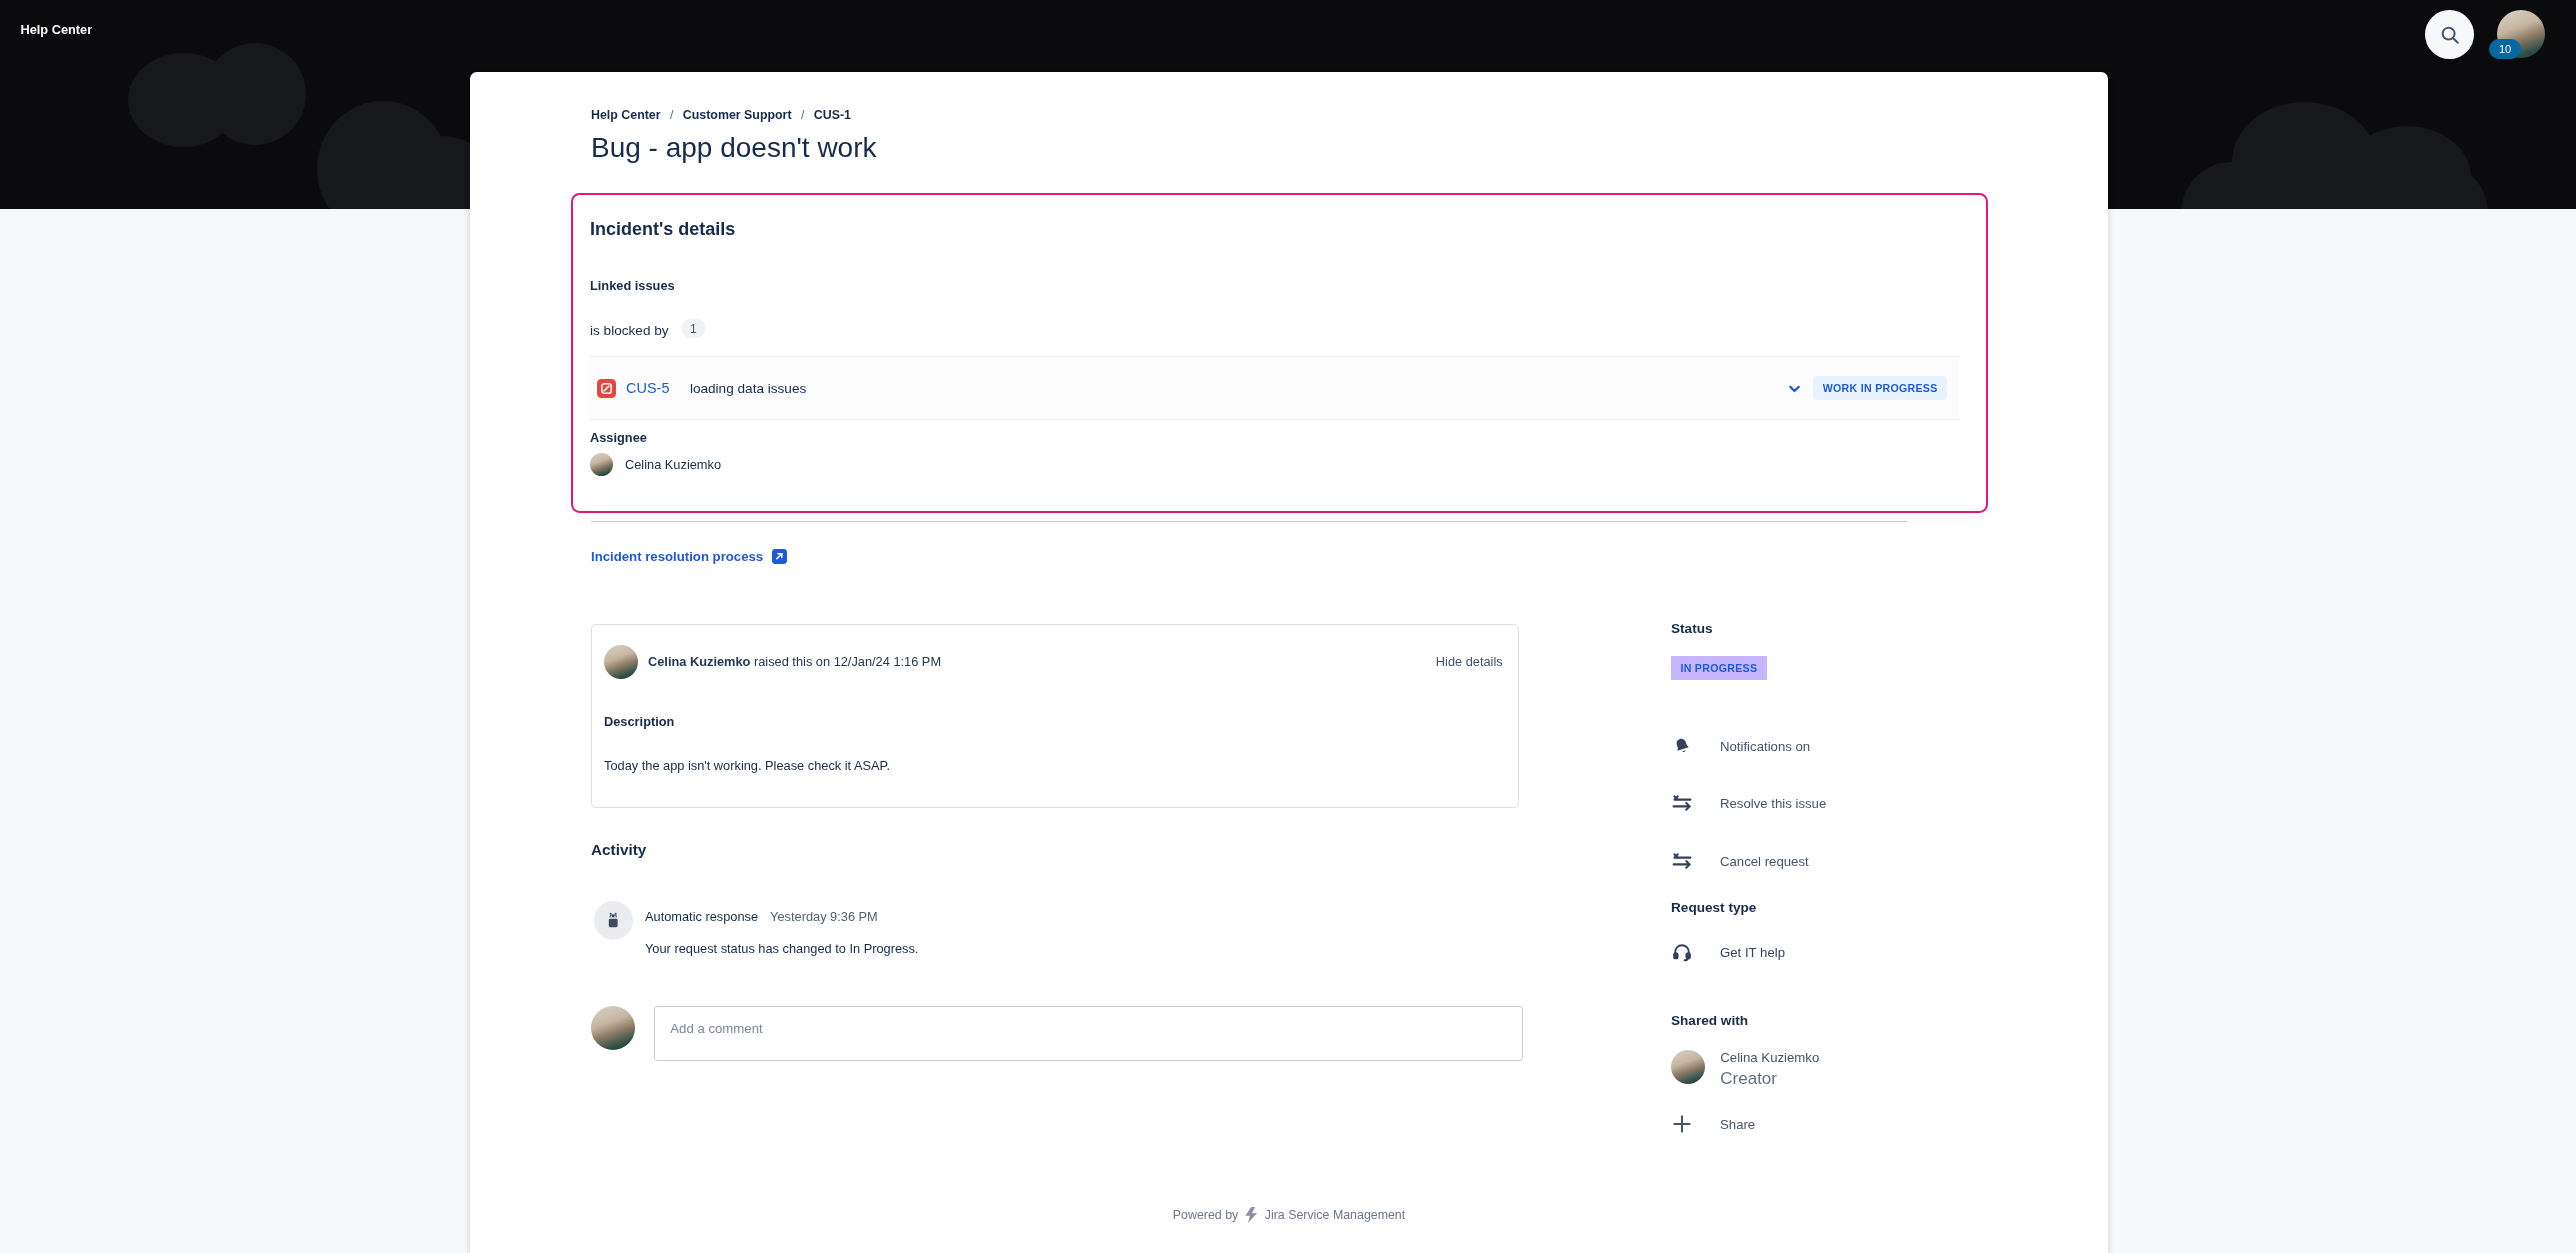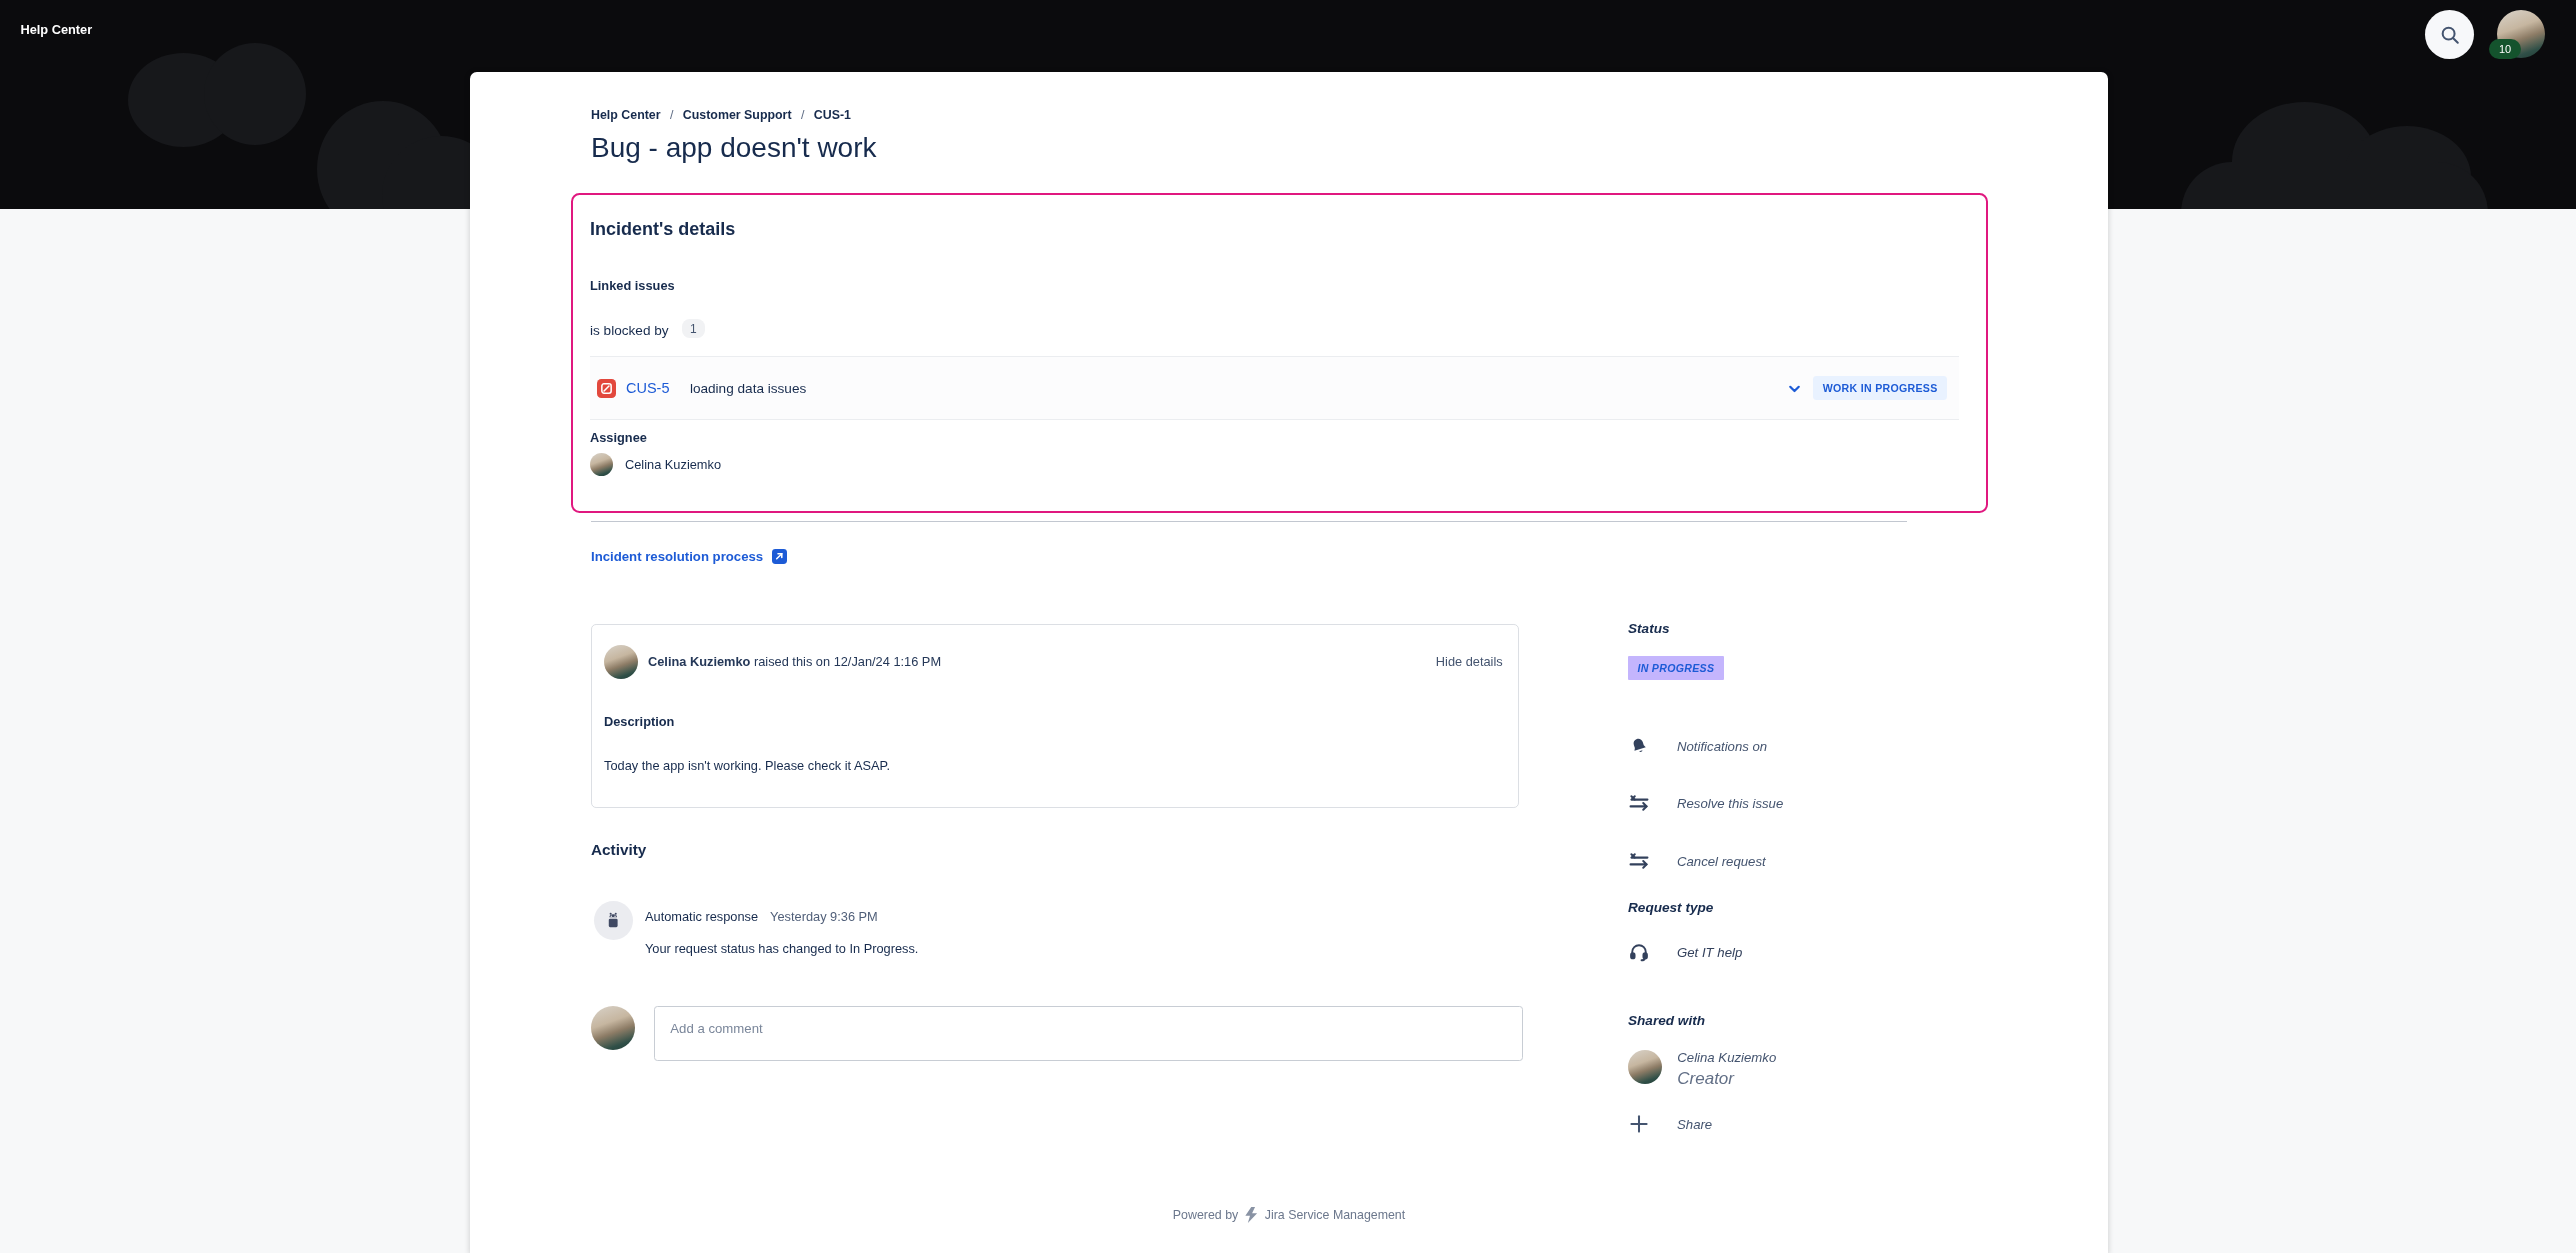--- a/index.html
+++ b/index.html
@@ -8,21 +8,21 @@
 
   
   .hero { position:absolute; left:0; top:0; width:2576px; height:209px; background:#0B0B0D; overflow:hidden; }
   .cloud { position:absolute; background:#17181B; border-radius:50%; }
 
   .topbar-title { position:absolute; left:20.4px; top:22px; color:#FFFFFF; font-size:12.8px; font-weight:bold; z-index:3; }
   .search-btn { position:absolute; top:10.2px; right:102px; width:49px; height:49px; border-radius:50%;
                 background:#F7F8FA; display:flex; align-items:center; justify-content:center; z-index:3; cursor:pointer; }
   .top-avatar { position:absolute; top:10.2px; right:31px; width:48px; height:48px; border-radius:50%; z-index:3; cursor:pointer;
                 background:linear-gradient(160deg,#d9d3ca 0%,#c6b6a0 38%,#8d7c66 58%,#2f4f47 82%,#223b35 100%); }
-  .count-badge { position:absolute; top:39px; right:55px; min-width:32px; height:20.4px; border-radius:10.2px; background:#14532d;
+  .count-badge { position:absolute; top:39px; right:55px; min-width:32px; height:20.4px; border-radius:10.2px; background:#0369a1;
                  color:#fff; font-size:11px; display:flex; align-items:center; justify-content:center; z-index:4; padding:0 6.8px; }
 
   
   .card { position:absolute; left:470px; top:72px; width:1638px; height:1182px; background:#FFFFFF;
           border-radius:6.8px 6.8px 0 0; box-shadow:0 1.7px 6.8px rgba(0,0,0,.18); z-index:2; }
 
   .breadcrumb { position:absolute; left:121px; top:36px; font-size:12.4px; font-weight:bold; color:#172B4D;
                 display:flex; gap:9.4px; align-items:center; }
   .breadcrumb .sep { color:#5E6C84; font-weight:normal; }
   .breadcrumb .crumb { cursor:pointer; }
@@ -79,21 +79,21 @@
   .act-line2 { position:absolute; left:175px; top:869px; font-size:12.8px; color:#172B4D; }
 
   .comment-avatar { position:absolute; left:121px; top:934px; width:44px; height:44px; border-radius:50%;
                     background:linear-gradient(160deg,#d9d3ca 0%,#c6b6a0 38%,#8d7c66 58%,#2f4f47 82%,#223b35 100%); }
   .comment-input { position:absolute; left:184px; top:934px; width:869px; height:55px; border:0.9px solid #C8CDD4;
                    border-radius:3.4px; padding:13.6px 15.3px; font-size:13.2px; font-family:"Liberation Sans",sans-serif;
                    color:#172B4D; resize:none; outline:none; }
   .comment-input::placeholder { color:#7A869A; }
 
   
-  .sidebar { position:absolute; left:1158px; top:0; width:477px; height:100%;font-style:italic; }
+  .sidebar { position:absolute; left:1201px; top:0; width:477px; height:100%; }
   .sb-h { position:absolute; font-size:13.6px; font-weight:bold; color:#172B4D; }
   .sb-row { position:absolute; display:flex; align-items:center; gap:27px; font-size:13.2px; color:#44546F; }
   .sb-row .ico { width:22px; display:flex; justify-content:center; }
   .status-lozenge { position:absolute; top:584px; left:0; display:inline-block; background:#c4b5fd; color:#1D5BD6;
                     font-size:10.6px; font-weight:bold; letter-spacing:0.3px; padding:6px 9.4px; border-radius:1px;text-align:center; }
   .person { position:absolute; top:978px; left:0; display:flex; gap:15.3px; }
   .person .avatar-md { width:34px; height:34px; border-radius:50%;
                background:linear-gradient(160deg,#d9d3ca 0%,#c6b6a0 38%,#8d7c66 58%,#2f4f47 82%,#223b35 100%); }
   .person .pname { font-size:13.2px; color:#44546F; }
   .person .prole { font-size:17px; color:#626F86; margin-top:4px; }

